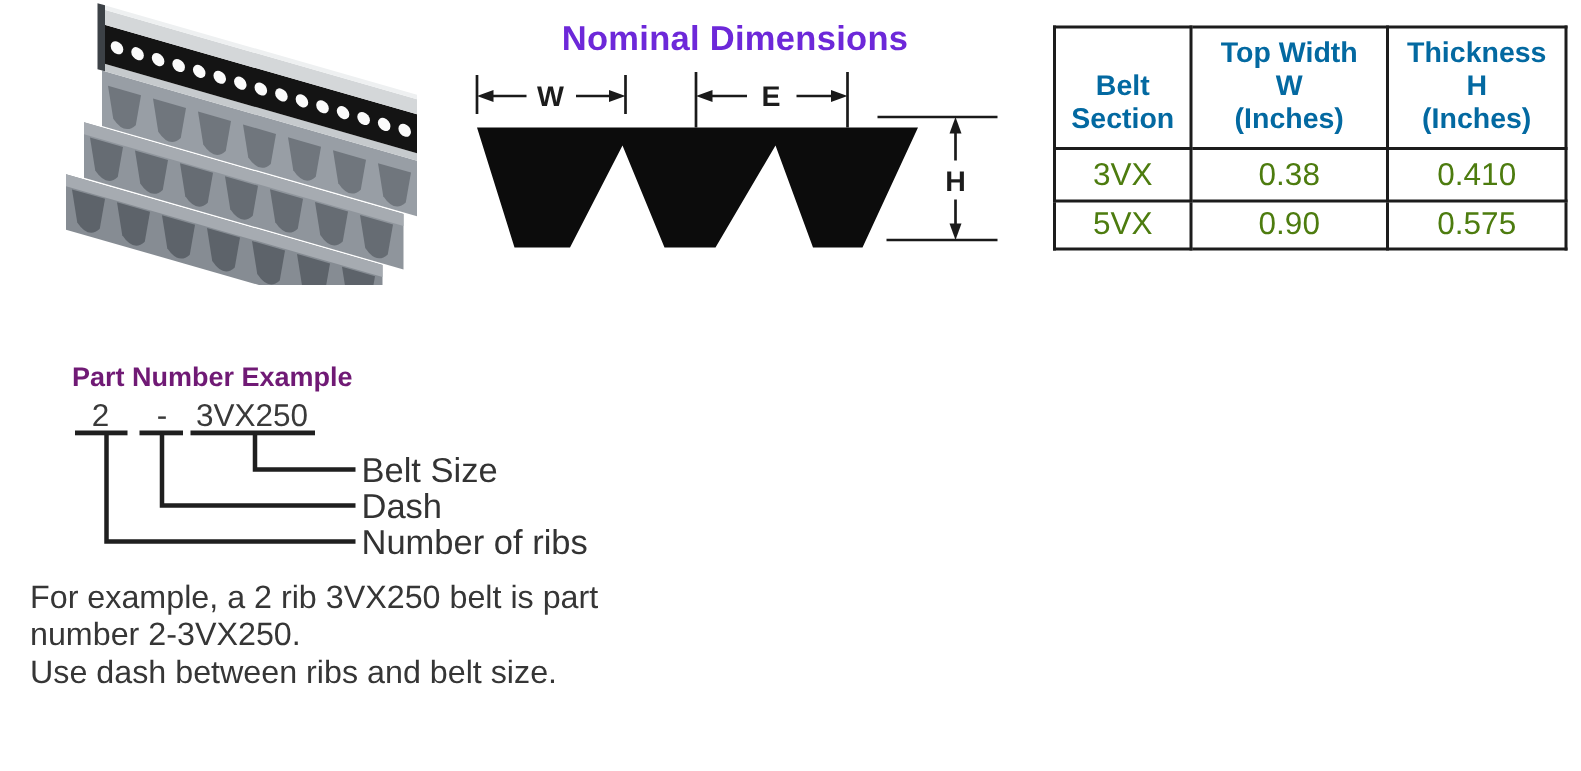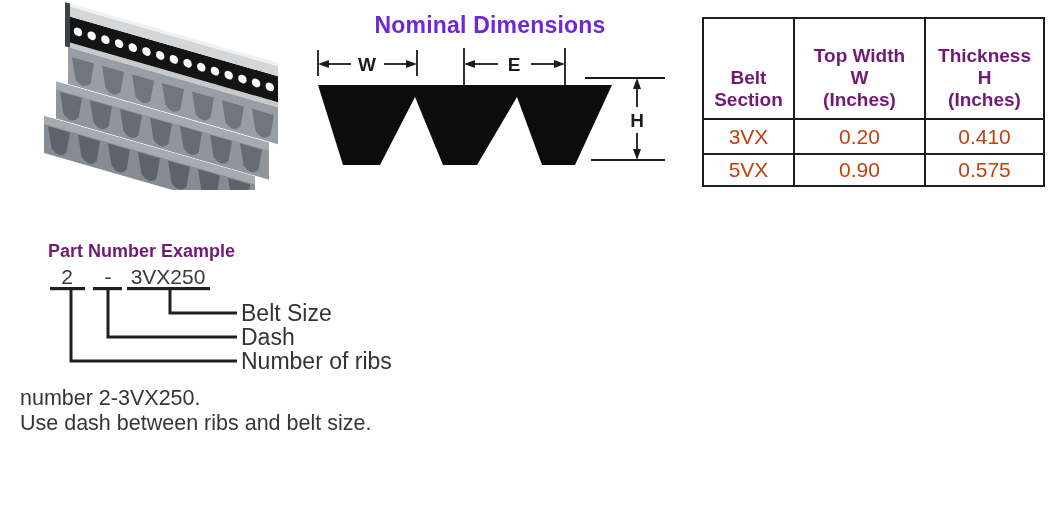--- a/index.html
+++ b/index.html
@@ -27,25 +27,25 @@
 
   
   #spec-table {
     position: absolute; left: 702px; top: 17px;
     border-collapse: collapse; table-layout: fixed;
   }
   #spec-table td, #spec-table th {
     border: 2px solid #1c1c1c; text-align: center; overflow: hidden;
   }
   #spec-table th {
-    height: 101px; vertical-align: bottom; padding-bottom: 7px;
-    font-size: 19px; line-height: 22px; font-weight: bold; color: #701a75;
+    height: 81px; vertical-align: bottom; padding-bottom: 7px;
+    font-size: 19px; line-height: 22px; font-weight: bold; color: #0369a1;
   }
   #spec-table td {
-    font-size: 21px; color: #c2410c; font-weight: 400;
+    font-size: 21px; color: #4d7c0f; font-weight: 400;
   }
   #spec-table tr.data-row-1 td { height: 35px; }
   #spec-table tr.data-row-2 td { height: 32px; }
 
   
   #pn { position: absolute; left: 18px; top: 240px; width: 460px; height: 140px; }
   #pn .pn-title {
     position: absolute; left: 30px; top: 1px;
     font-size: 18px; font-weight: bold; color: #701a75;
   }
@@ -193,21 +193,21 @@
         <div>(Inches)</div>
       </th>
       <th>
         <div>Thickness</div>
         <div>H</div>
         <div>(Inches)</div>
       </th>
     </tr>
     <tr class="data-row-1">
       <td>3VX</td>
-      <td>0.20</td>
+      <td>0.38</td>
       <td>0.410</td>
     </tr>
     <tr class="data-row-2">
       <td>5VX</td>
       <td>0.90</td>
       <td>0.575</td>
     </tr>
   </tbody>
     </table>
 
@@ -230,17 +230,18 @@
         <polyline points="53,50 53,121 219,121"></polyline>
       </g>
 
       <text class="svg-text" x="223" y="81" font-size="23" fill="#333333">Belt Size</text>
       <text class="svg-text" x="223" y="105" font-size="23" fill="#333333">Dash</text>
       <text class="svg-text" x="223" y="129" font-size="23" fill="#333333">Number of ribs</text>
     </svg>
   </div>
 
   <div id="notes">
+    <div>For example, a 2 rib 3VX250 belt is part</div>
     <div>number 2-3VX250.</div>
     <div>Use dash between ribs and belt size.</div>
   </div>
 
 </div>
 
 </body></html>

